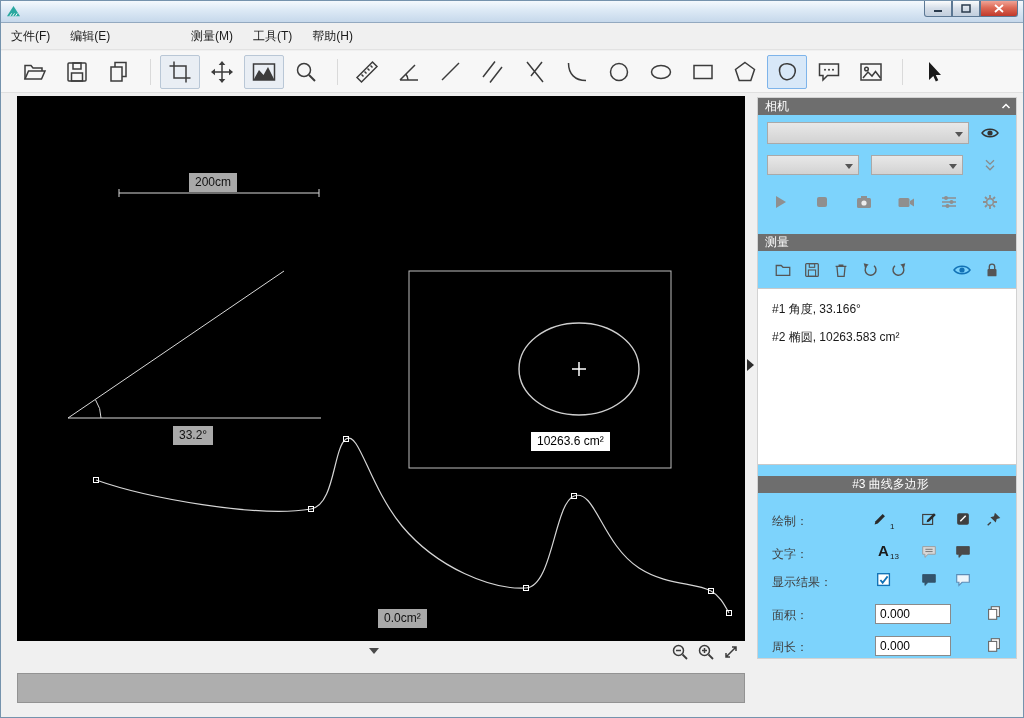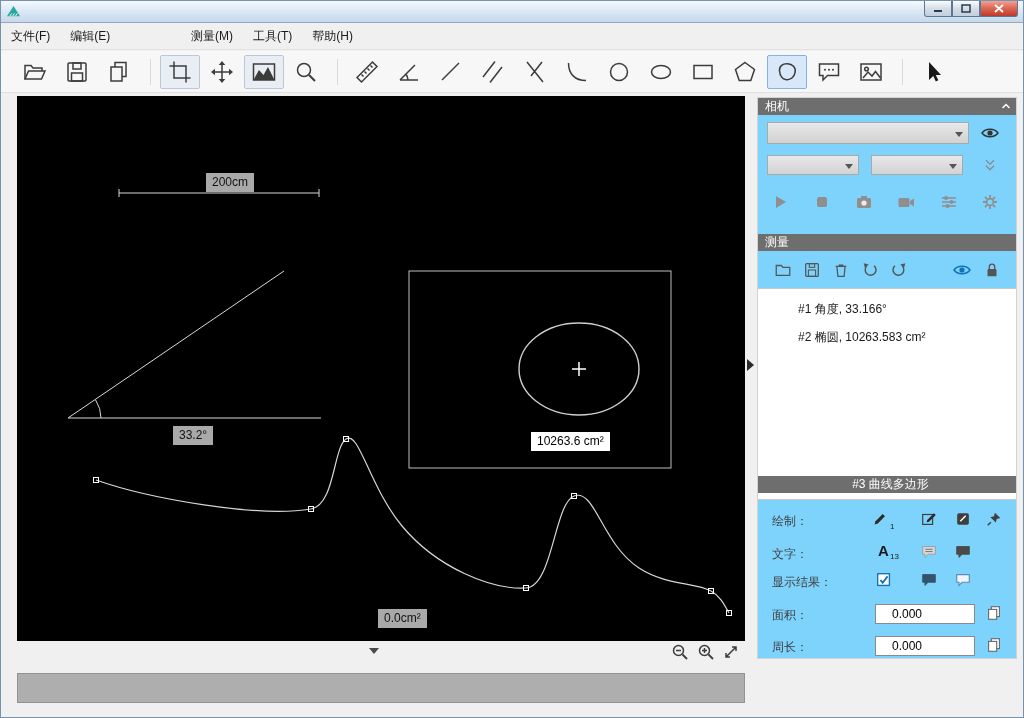--- a/index.html
+++ b/index.html
@@ -63,28 +63,28 @@
   .hdr{position:absolute;left:0;width:258px;height:17px;background:#6e6e6e;color:#fff;
     font-size:12px;line-height:17px;padding-left:7px;}
   .hdr .hdr-ico{position:absolute;right:4px;top:2px;}
 
   .ddown{position:absolute;height:22px;background:linear-gradient(#e8e8e8,#d2d2d2);
     border:1px solid #a9a9a9;}
   .ddown .arr{position:absolute;right:5px;top:9px;width:0;height:0;
     border-left:4px solid transparent;border-right:4px solid transparent;border-top:5px solid #555;}
   .icon20{position:absolute;width:20px;height:20px;display:flex;align-items:center;justify-content:center;}
 
-  .mlist{position:absolute;left:0;top:190px;width:258px;height:212px;background:#fff;
-    border-top:1px solid #c9c9c9;border-bottom:1px solid #c9c9c9;padding-top:5px;padding-left:26px;}
+  .mlist{position:absolute;left:0;top:190px;width:258px;height:177px;background:#fff;
+    border-top:1px solid #c9c9c9;border-bottom:1px solid #c9c9c9;padding-top:5px;}
   .mitem{height:25px;line-height:25px;padding-left:14px;font-size:12px;margin-top:3px;}
   .mitem.selected{background:#cfe6f8;border-top:1px solid #aed2ef;border-bottom:1px solid #aed2ef;}
 
   .prow-label{position:absolute;left:14px;font-size:12px;color:#3f3f3f;}
-  .pinput{position:absolute;left:117px;width:100px;height:20px;border:1px solid #8a8a8a;
-    background:#fff;font-size:12px;padding:0 16px;font-family:inherit;}
+  .pinput{position:absolute;left:117px;width:76px;height:20px;border:1px solid #8a8a8a;
+    background:#fff;font-size:12px;padding:0 4px;font-family:inherit;}
   .sub{font-size:8px;vertical-align:sub;}
 </style>
 </head>
 <body>
 
 <div class="titlebar">
   <svg class="app-icon" viewBox="0 0 16 16">
     <polygon points="1,13 8,2 15,13" fill="#2aa8a0"></polygon>
     <path d="M4 13 l2-3 M7 13 l2-3 M10 13 l2-3" stroke="#fff" stroke-width="1"></path>
   </svg>
@@ -269,21 +269,21 @@
         <rect x="76.5" y="381.5" width="5" height="5"></rect>
         <rect x="291.5" y="410.5" width="5" height="5"></rect>
         <rect x="326.5" y="340.5" width="5" height="5"></rect>
         <rect x="506.5" y="489.5" width="5" height="5"></rect>
         <rect x="554.5" y="397.5" width="5" height="5"></rect>
         <rect x="691.5" y="492.5" width="5" height="5"></rect>
         <rect x="709.5" y="514.5" width="5" height="5"></rect>
       </g>
     </g>
   </svg>
-  <div class="badge gray" style="left:189px;top:77px;">200cm</div>
+  <div class="badge gray" style="left:172px;top:77px;">200cm</div>
   <div class="badge gray" style="left:156px;top:330px;">33.2°</div>
   <div class="badge white" style="left:514px;top:336px;text-align:right;">10263.6 cm²</div>
   <div class="badge gray" style="left:361px;top:513px;">0.0cm²</div>
 </div>
 
 <div class="collapse-tri"></div>
 <div class="zoombar">
   <svg width="18" height="18" viewBox="0 0 18 18">
     <circle cx="7.5" cy="7.5" r="5"></circle>
       <path d="M11.5 11.5 L16 16" stroke-width="1.8"></path>

